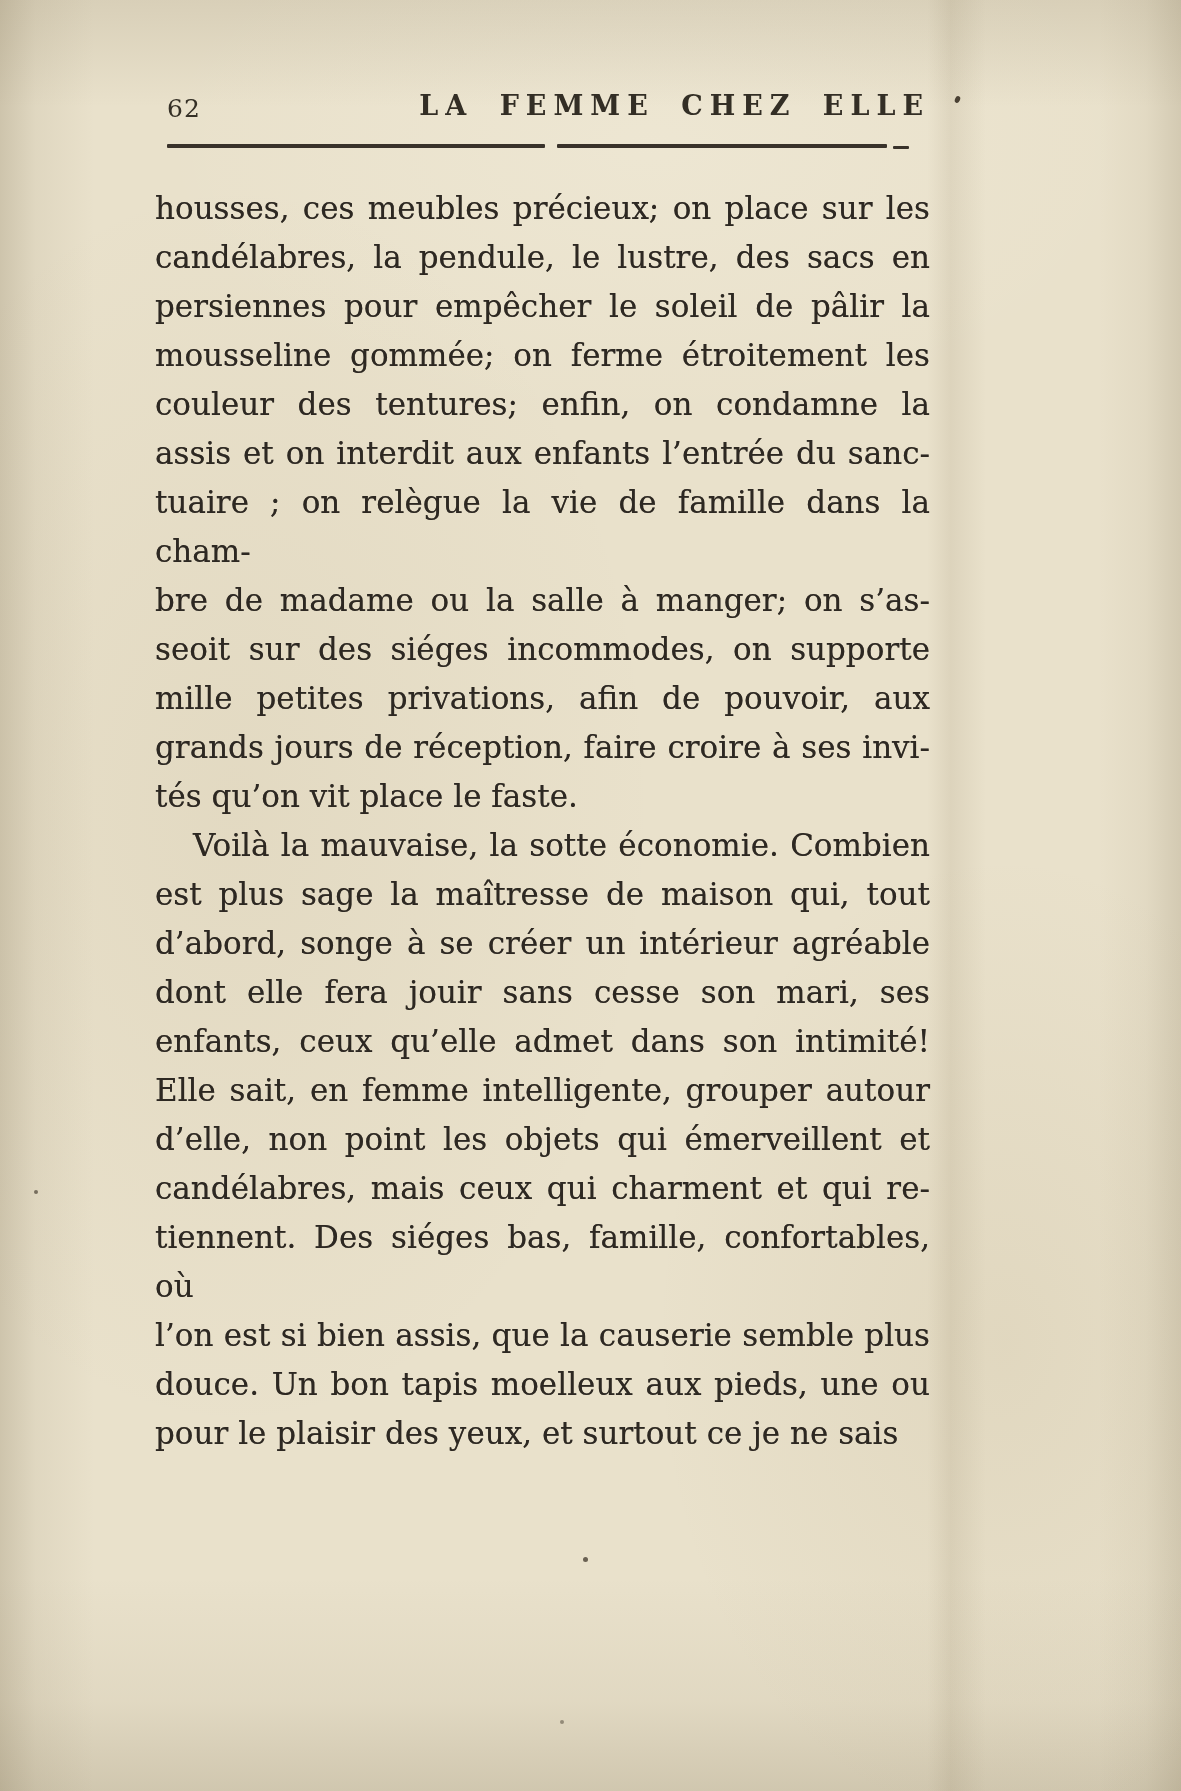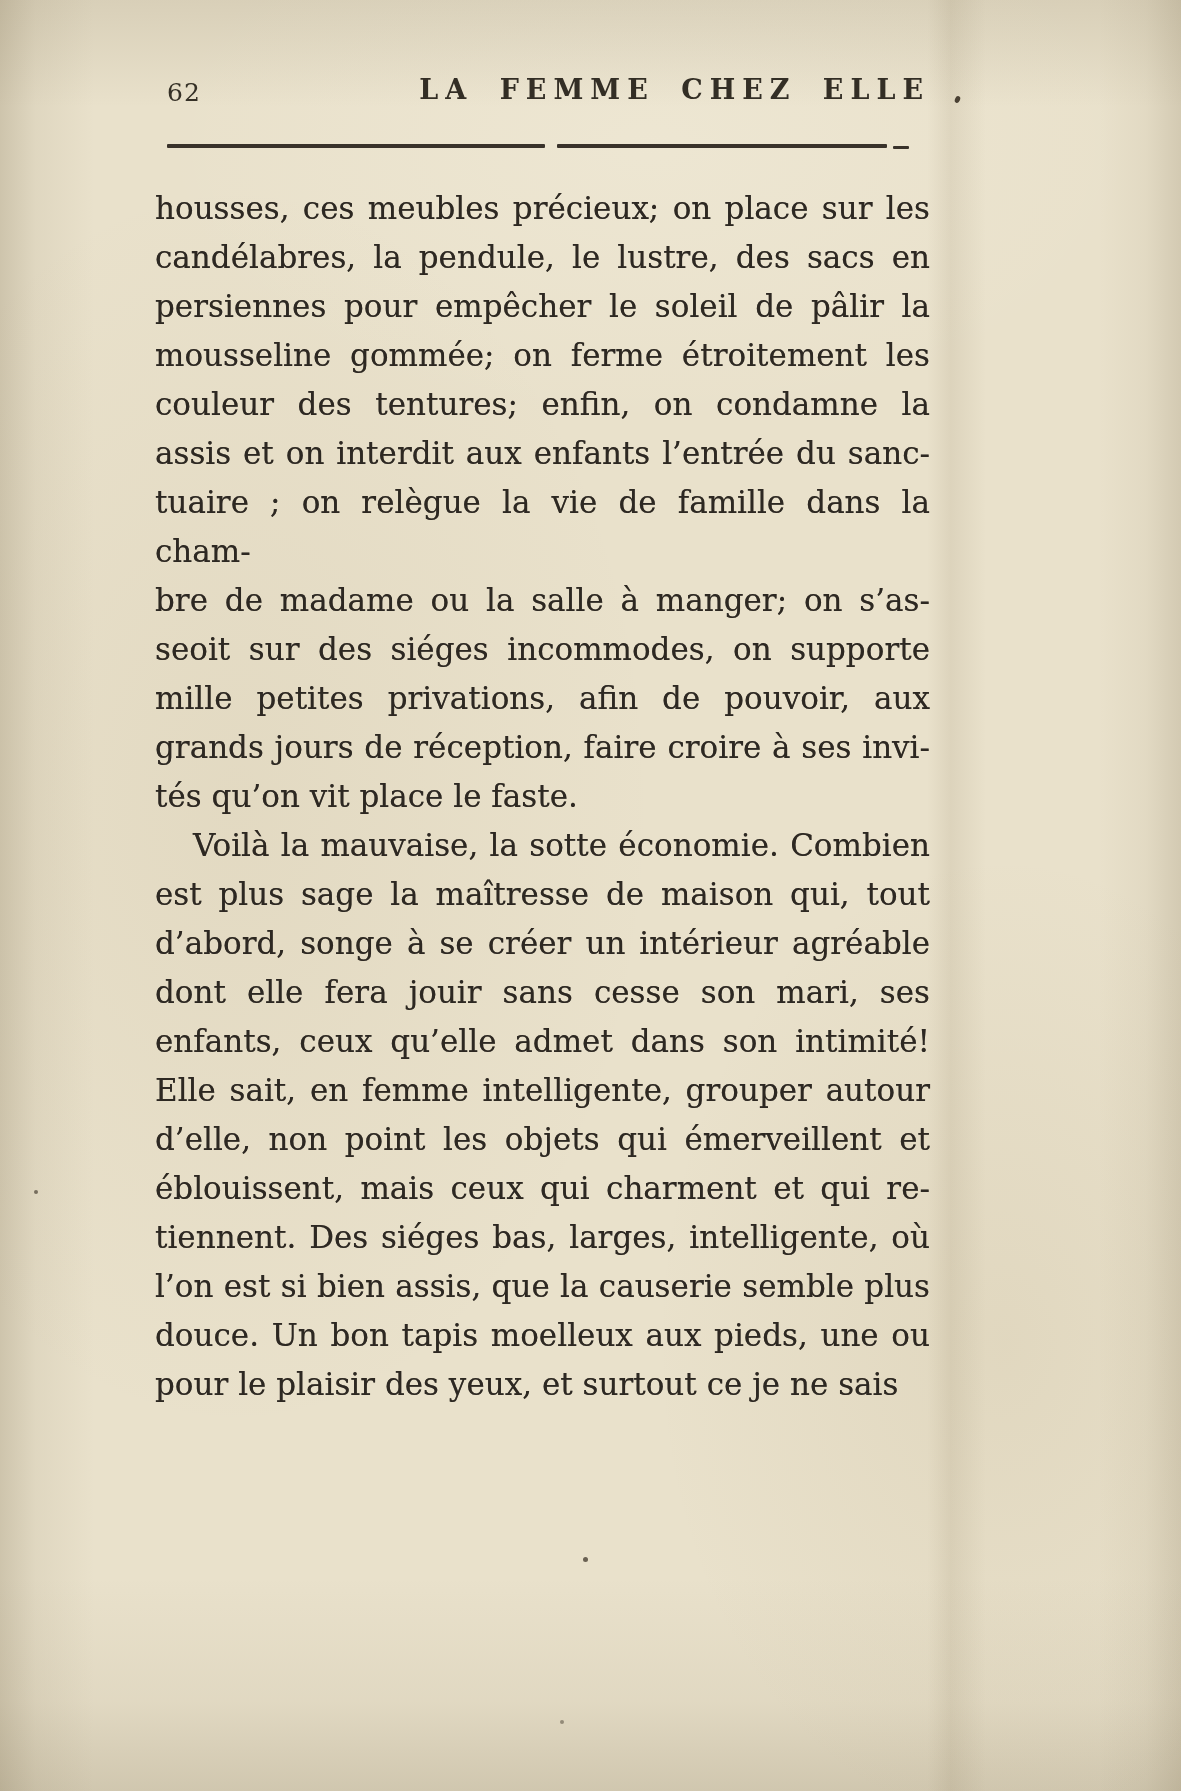--- a/index.html
+++ b/index.html
@@ -28,21 +28,21 @@
       radial-gradient(ellipse 600px 900px at 20% 45%, rgba(140,118,72,0.07), rgba(140,118,72,0) 70%),
       radial-gradient(ellipse 500px 700px at 85% 75%, rgba(140,118,72,0.09), rgba(140,118,72,0) 70%),
       radial-gradient(ellipse 700px 400px at 55% 8%, rgba(250,246,232,0.25), rgba(250,246,232,0) 70%);
     font-family: "DejaVu Serif", "Liberation Serif", serif;
     color: #2d2822;
   }
 
   
   .header {
     position: absolute;
-    top: 72px;
+    top: 88px;
     left: 155px;
     width: 775px;
     height: 44px;
   }
   .page-number {
     position: absolute;
     left: 12px;
     top: 6px;
     font-size: 25px;
     letter-spacing: 1px;
@@ -142,22 +142,22 @@
         <div class="line last">tés qu’on vit place le faste.</div>
       </div>
       <div class="paragraph">
         <div class="line indent">Voilà la mauvaise, la sotte économie. Combien</div>
         <div class="line">est plus sage la maîtresse de maison qui, tout</div>
         <div class="line">d’abord, songe à se créer un intérieur agréable</div>
         <div class="line">dont elle fera jouir sans cesse son mari, ses</div>
         <div class="line">enfants, ceux qu’elle admet dans son intimité!</div>
         <div class="line">Elle sait, en femme intelligente, grouper autour</div>
         <div class="line">d’elle, non point les objets qui émerveillent et</div>
-        <div class="line">éblouissent, mais ceux qui charment et qui re-</div>
-        <div class="line">tiennent. Des siéges bas, larges, intelligente, où</div>
+        <div class="line">candélabres, mais ceux qui charment et qui re-</div>
+        <div class="line">tiennent. Des siéges bas, famille, confortables, où</div>
         <div class="line">l’on est si bien assis, que la causerie semble plus</div>
         <div class="line">douce. Un bon tapis moelleux aux pieds, une ou</div>
         <div class="line last">pour le plaisir des yeux, et surtout ce je ne sais</div>
       </div>
     </div>
 
   <span class="speck a"></span>
   <span class="speck b"></span>
   <span class="speck c"></span>
   <span class="speck d"></span>

